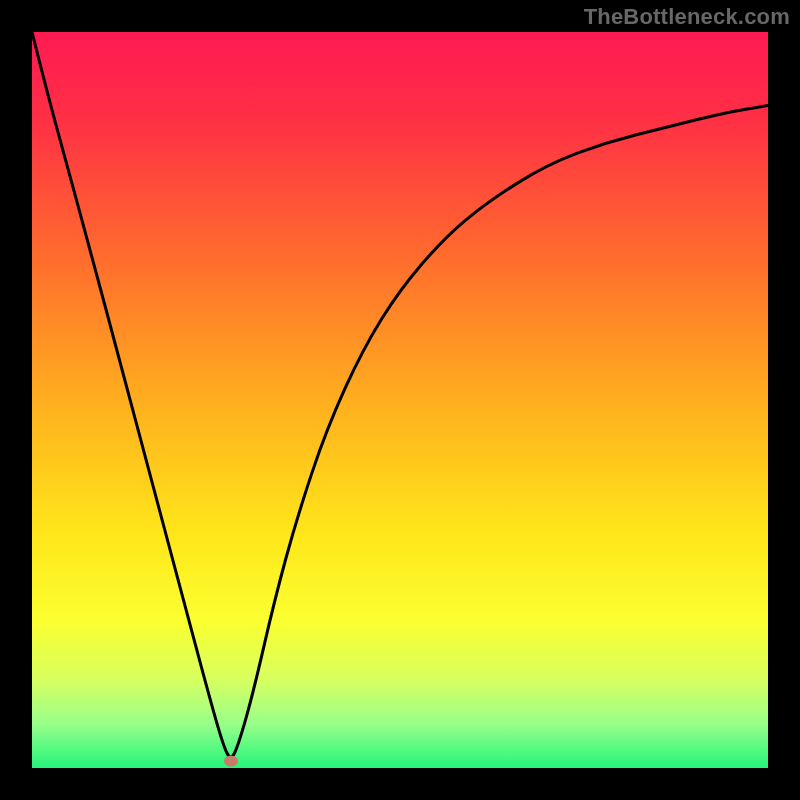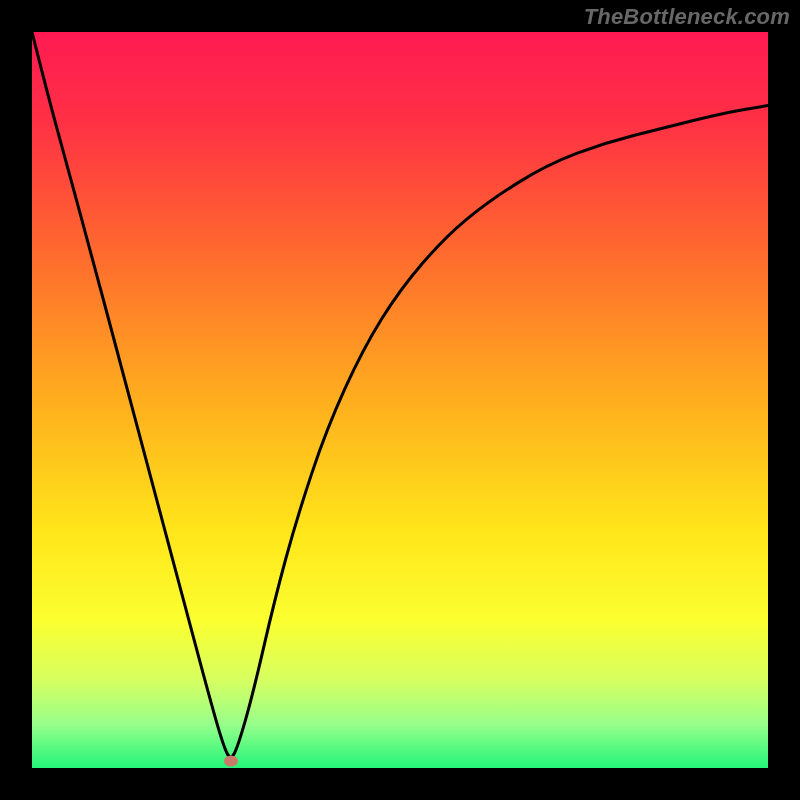--- a/index.html
+++ b/index.html
@@ -8,21 +8,20 @@
     width: 800px;
     height: 800px;
     background: #000;
     overflow: hidden;
   }
   .container {
     position: relative;
     width: 800px;
     height: 604px;
     background: #000;
-    font-style: italic;
   }
   .plot-area {
     position: absolute;
     left: 32px;
     top: 32px;
     width: 736px;
     height: 736px;
     overflow: hidden;
   }
   .gradient-bg {

